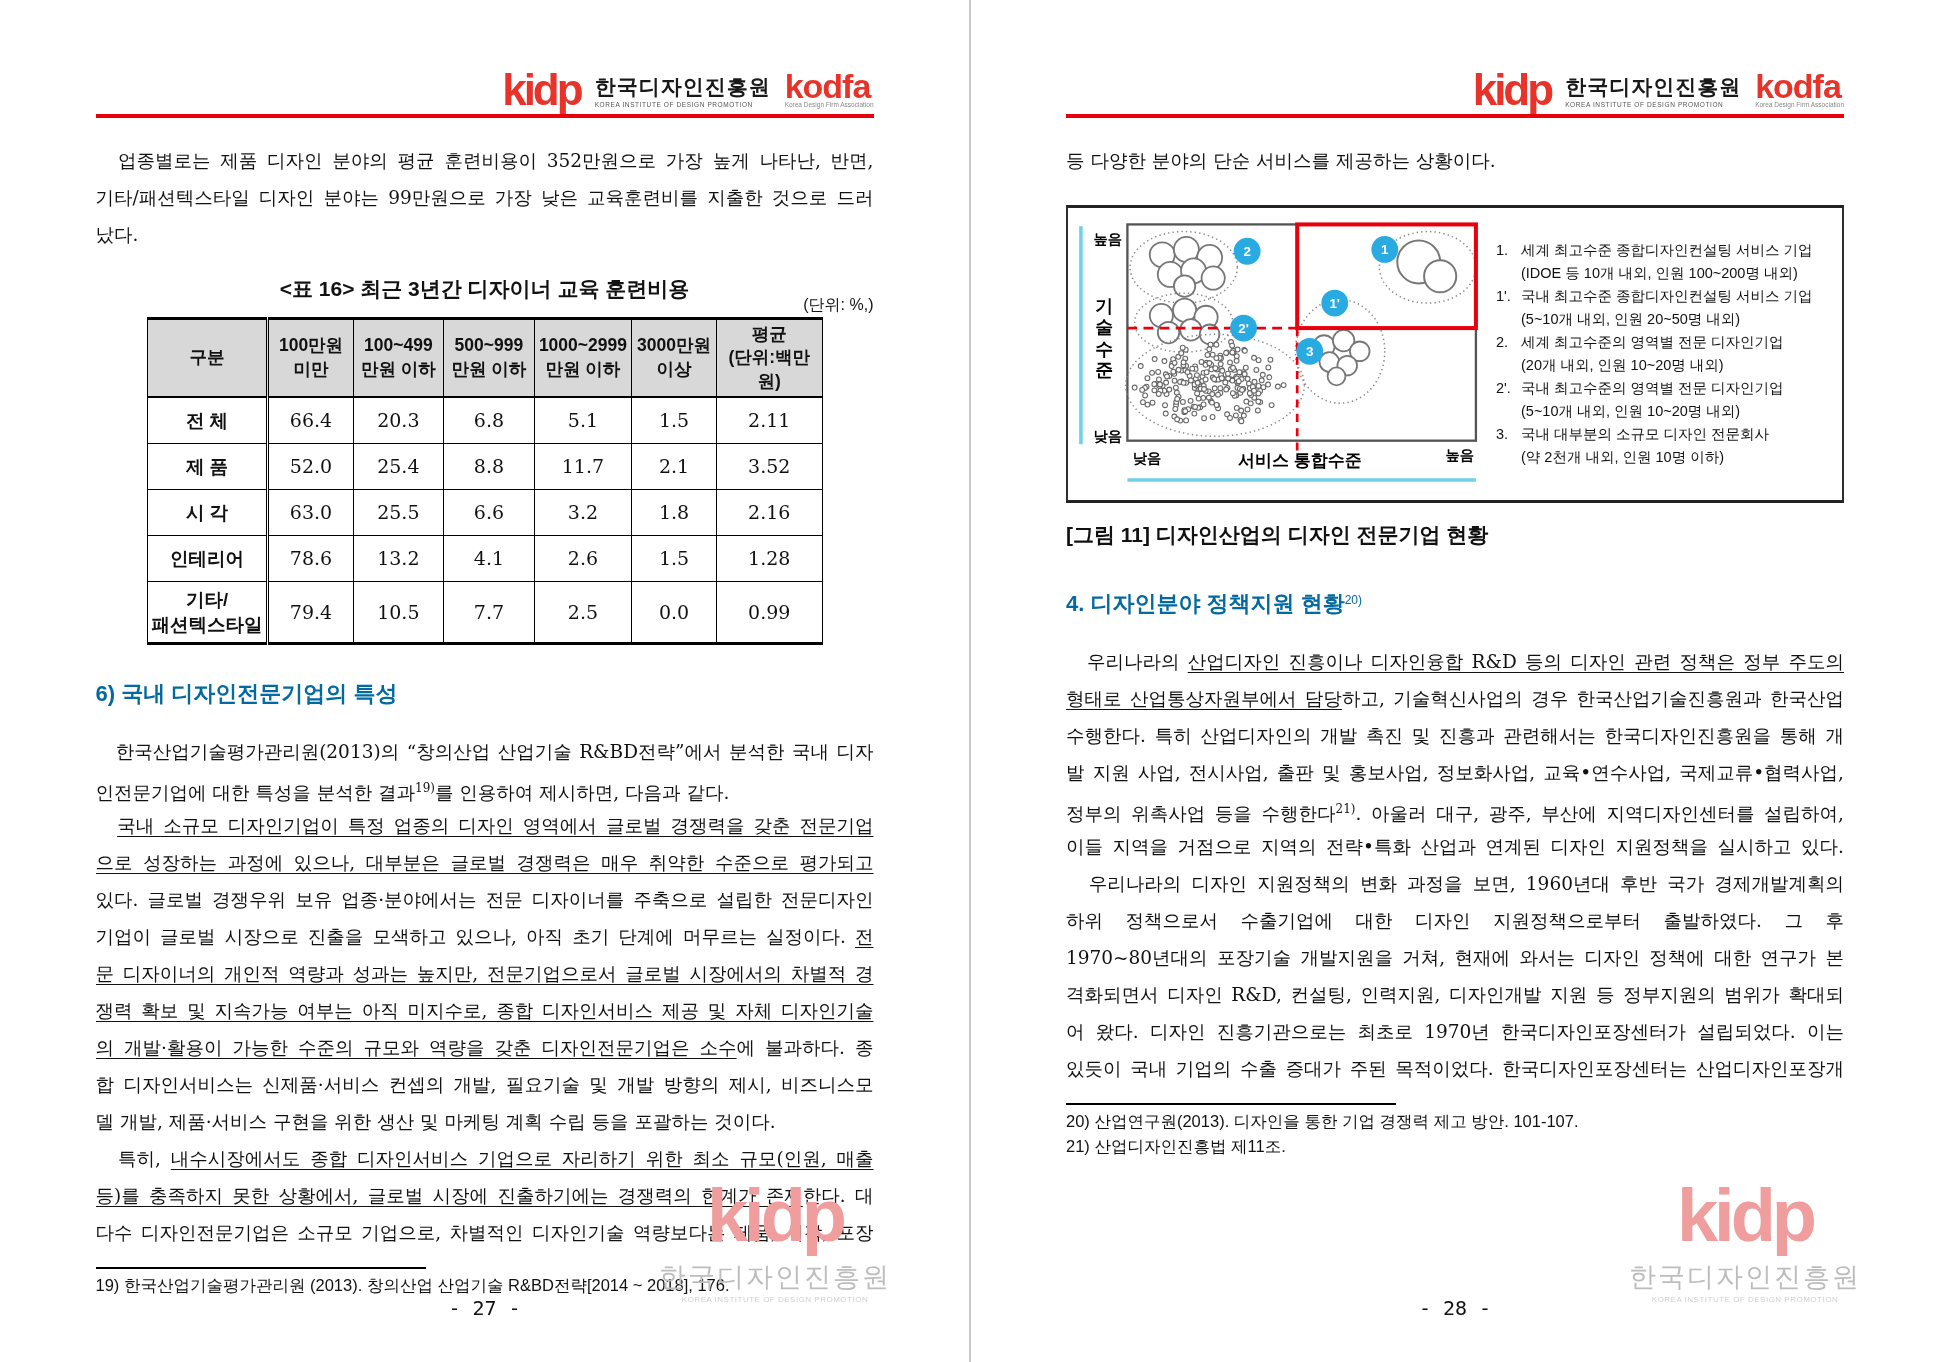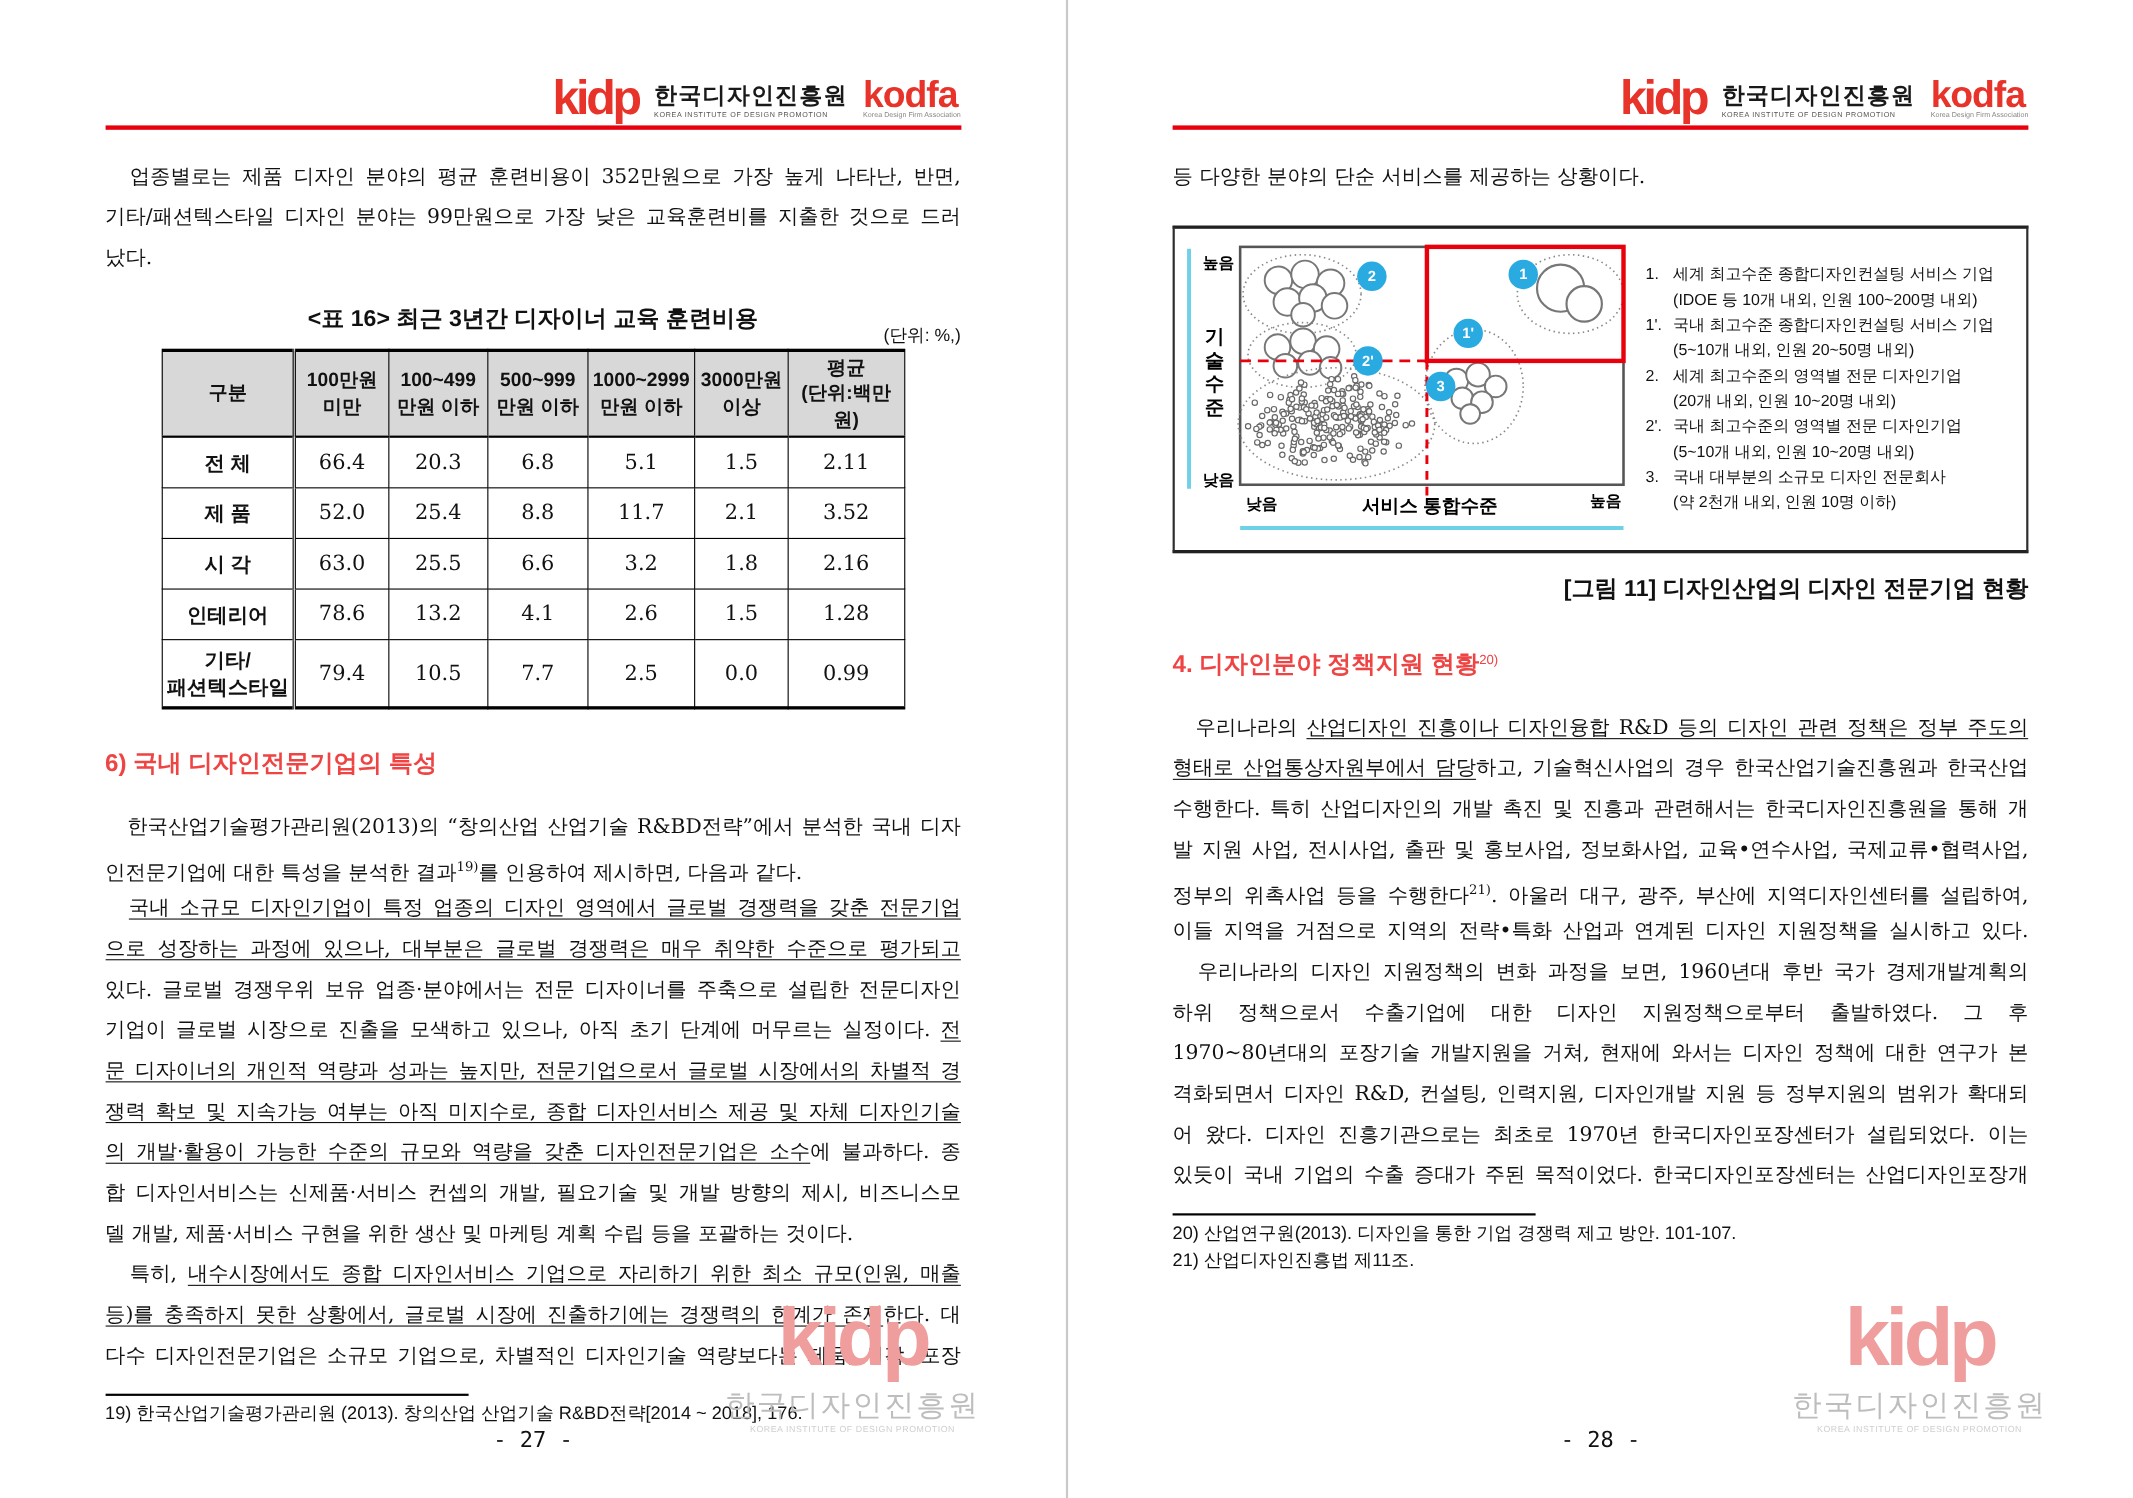--- a/index.html
+++ b/index.html
@@ -21,21 +21,21 @@
   .kodfa-logo{font-family:"Liberation Sans",sans-serif;font-weight:bold;font-size:34px;line-height:30px;color:#e8332a;letter-spacing:-1px;}
   .kodfa-en{font-family:"Liberation Sans",sans-serif;font-size:6.5px;color:#888;}
   .red-rule{height:4px;background:#e8000d;margin-top:4px;}
   
   .textblock{margin-top:24px;font-size:18.5px;line-height:37px;}
   .line{height:37px;overflow:hidden;white-space:pre-wrap;}
   .jline{text-align:justify;text-align-last:justify;}
   .u{text-decoration:underline;text-underline-offset:4px;text-decoration-thickness:1.4px;}
   .sup{font-size:12px;vertical-align:7px;}
   
-  .sec-head{font-family:"Liberation Sans",sans-serif;font-weight:bold;font-size:22px;color:#ef4444;}
+  .sec-head{font-family:"Liberation Sans",sans-serif;font-weight:bold;font-size:22px;color:#0369a1;}
   .sec-head .sup{font-weight:normal;}
   
   .tbl-title-row{position:relative;text-align:center;margin-top:22px;height:32px;}
   .tbl-title{font-family:"Liberation Sans",sans-serif;font-weight:bold;font-size:21px;}
   .tbl-unit{position:absolute;right:0;top:20px;font-family:"Liberation Sans",sans-serif;font-size:16px;}
   table.data{border-collapse:collapse;margin:10px auto 0 auto;width:676px;
              border:1px solid #000;border-top:3px solid #000;border-bottom:3px solid #000;}
   table.data th,table.data td{border:1px solid #000;text-align:center;vertical-align:middle;white-space:pre-line;}
   table.data thead th{background:#d8d8d8;font-family:"Liberation Sans",sans-serif;font-weight:bold;
              font-size:17.5px;height:74px;line-height:1.35;border-bottom:2.5px solid #000;}
@@ -45,21 +45,21 @@
   table.data tbody tr.tall{height:62px;}
   table.data .lab-col{border-right:3px double #000;}
   
   .figure-box{margin-top:26px;border:2px solid #2e2e2e;border-top:3px solid #222;border-bottom:3px solid #222;
               display:flex;align-items:center;height:292px;background:#fff;}
   .fig-chart{flex:0 0 428px;display:flex;justify-content:center;}
   .fig-legend{flex:1 1 auto;font-family:"Liberation Sans",sans-serif;font-size:14.5px;line-height:23px;color:#111;padding-right:6px;}
   .leg-item{display:flex;gap:5px;}
   .leg-num{flex:0 0 20px;text-align:left;}
   .leg-sub{padding-left:25px;}
-  .fig-caption{margin-top:18px;text-align:right;font-family:"Liberation Sans",sans-serif;font-weight:bold;font-size:21px;}
+  .fig-caption{margin-top:18px;text-align:left;font-family:"Liberation Sans",sans-serif;font-weight:bold;font-size:21px;}
   
   .foot-rule{width:330px;border-top:2px solid #000;margin-top:16px;}
   .footnotes{font-family:"Liberation Sans",sans-serif;font-size:16.5px;line-height:25px;margin-top:4px;}
   .page-num{position:absolute;left:0;right:0;bottom:42px;text-align:center;font-size:20px;font-family:"DejaVu Sans Mono",monospace;}
   .watermark{position:absolute;right:78px;bottom:58px;text-align:center;pointer-events:none;}
   .wm-kidp{font-family:"Liberation Sans",sans-serif;font-weight:bold;font-size:74px;line-height:70px;
            color:#ef9d9d;letter-spacing:-4px;}
   .wm-kr{font-family:"Liberation Sans",sans-serif;font-size:27px;color:#bdbdbd;letter-spacing:2px;margin-top:8px;}
   .wm-en{font-family:"Liberation Sans",sans-serif;font-size:8px;color:#cfcfcf;letter-spacing:.5px;}
   svg text{font-family:"Liberation Sans",sans-serif;}

